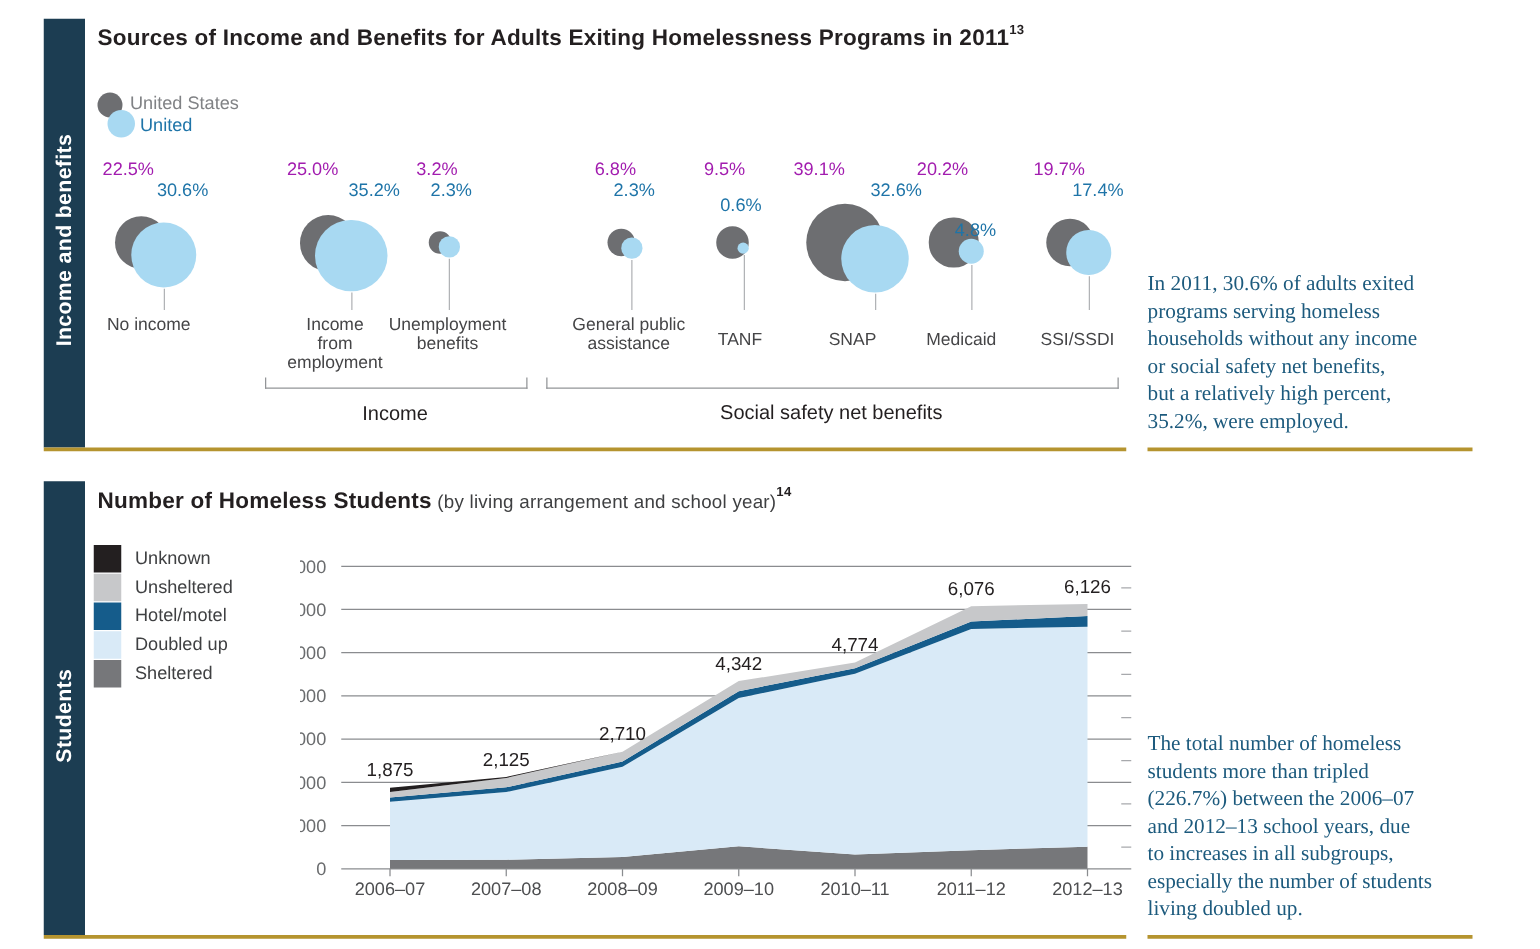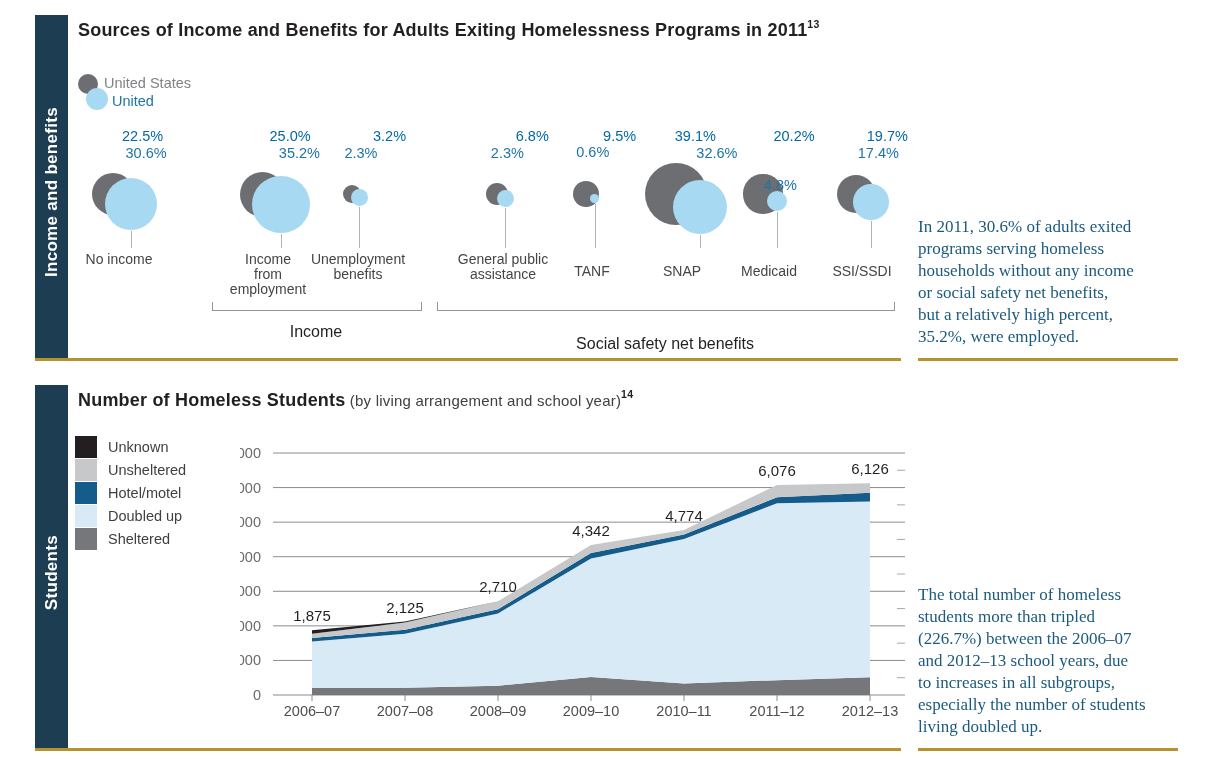--- a/index.html
+++ b/index.html
@@ -11,21 +11,21 @@
   .vlabel{writing-mode:vertical-rl;transform:rotate(180deg);color:#ffffff;font-weight:bold;
           font-size:17px;letter-spacing:.3px;padding:0 0 12px 0;margin:0 auto;white-space:nowrap;}
   .sec-title{position:absolute;left:78px;color:#231f20;font-weight:bold;font-size:18px;
              letter-spacing:.2px;white-space:nowrap;}
   .sec-title .sub{font-weight:normal;font-size:15px;color:#3f4042;margin-top:28px;}
   .sup{font-size:10.5px;vertical-align:top;position:relative;top:-2px;font-weight:bold;}
   .goldline{position:absolute;height:3px;background:#b5942f;}
   .circle{position:absolute;border-radius:50%;}
   .legend1-label{position:absolute;font-size:14.5px;white-space:nowrap;}
   .pct{position:absolute;font-size:14.5px;white-space:nowrap;}
-  .pct.us{color:#0369a1;margin-left:40px;}
+  .pct.us{color:#a21caf;}
   .pct.id{color:#1e74a8;transform:translateX(-100%);}
   .stem{position:absolute;width:1px;background:#b1b3b6;}
   .cat-label{position:absolute;width:150px;text-align:center;font-size:14px;line-height:15px;
              color:#454547;}
   .bracket{position:absolute;height:8px;border-left:1px solid #939598;border-right:1px solid #939598;
            border-bottom:1px solid #939598;}
   .bracket-label{position:absolute;transform:translateX(-50%);font-size:16px;color:#231f20;
                  white-space:nowrap;}
   .annotation{position:absolute;left:918px;width:268px;font-family:"Liberation Serif",serif;
               font-size:17px;line-height:22px;color:#1c5a7d;white-space:pre-line;}
@@ -74,21 +74,21 @@
       <div class="circle" style="left: 497.045px; top: 190.174px; width: 16.852px; height: 16.852px; background: rgb(168, 217, 242);"></div>
       <div class="stem" style="left: 505.471px; top: 208.026px; height: 39.9738px;"></div>
       <div class="pct us" style="left: 475.784px; top: 128px;">6.8%</div>
       <div class="pct id" style="left: 523.897px; top: 145px;">2.3%</div>
       <div class="cat-label" style="left: 428px; top: 252px; white-space: pre-line;">General public
 assistance</div>
       <div class="circle" style="left: 573.11px; top: 181.11px; width: 25.78px; height: 25.78px; background: rgb(109, 110, 113);"></div>
       <div class="circle" style="left: 590.302px; top: 194.165px; width: 9px; height: 9px; background: rgb(168, 217, 242);"></div>
       <div class="stem" style="left: 594.802px; top: 204.165px; height: 43.8352px;"></div>
       <div class="pct us" style="left: 563.11px; top: 128px;">9.5%</div>
-      <div class="pct id" style="left: 609.302px; top: 144px;">0.6%</div>
+      <div class="pct id" style="left: 609.302px; top: 157px;">0.6%</div>
       <div class="cat-label" style="left: 517px; top: 264px; white-space: pre-line;">TANF</div>
       <div class="circle" style="left: 644.758px; top: 162.758px; width: 62.484px; height: 62.484px; background: rgb(109, 110, 113);"></div>
       <div class="circle" style="left: 673.056px; top: 180.051px; width: 54.424px; height: 54.424px; background: rgb(168, 217, 242);"></div>
       <div class="stem" style="left: 700.268px; top: 235.475px; height: 12.5251px;"></div>
       <div class="pct us" style="left: 634.758px; top: 128px;">39.1%</div>
       <div class="pct id" style="left: 737.48px; top: 145px;">32.6%</div>
       <div class="cat-label" style="left: 607px; top: 264px; white-space: pre-line;">SNAP</div>
       <div class="circle" style="left: 743.476px; top: 174.476px; width: 39.048px; height: 39.048px; background: rgb(109, 110, 113);"></div>
       <div class="circle" style="left: 766.925px; top: 191.469px; width: 19.952px; height: 19.952px; background: rgb(168, 217, 242);"></div>
       <div class="stem" style="left: 776.901px; top: 212.421px; height: 35.5792px;"></div>
@@ -100,21 +100,21 @@
       <div class="stem" style="left: 871.115px; top: 221.071px; height: 26.929px;"></div>
       <div class="pct us" style="left: 826.786px; top: 128px;">19.7%</div>
       <div class="pct id" style="left: 898.903px; top: 145px;">17.4%</div>
       <div class="cat-label" style="left: 787px; top: 264px; white-space: pre-line;">SSI/SSDI</div>
     </div>
 
   <div id="brackets">
       <div class="bracket" style="left: 212px; top: 302px; width: 208px;"></div>
       <div class="bracket-label" style="left: 316px; top: 323px;">Income</div>
       <div class="bracket" style="left: 437px; top: 302px; width: 456px;"></div>
-      <div class="bracket-label" style="left: 665px; top: 335px;">Social safety net benefits</div>
+      <div class="bracket-label" style="left: 665px; top: 322px;">Social safety net benefits</div>
     </div>
 
   <div class="annotation" style="top:216px;">In 2011, 30.6% of adults exited
 programs serving homeless
 households without any income
 or social safety net benefits,
 but a relatively high percent,
 35.2%, were employed.</div>
 
   <div class="goldline" style="left:35px;top:358px;width:866px;"></div>

